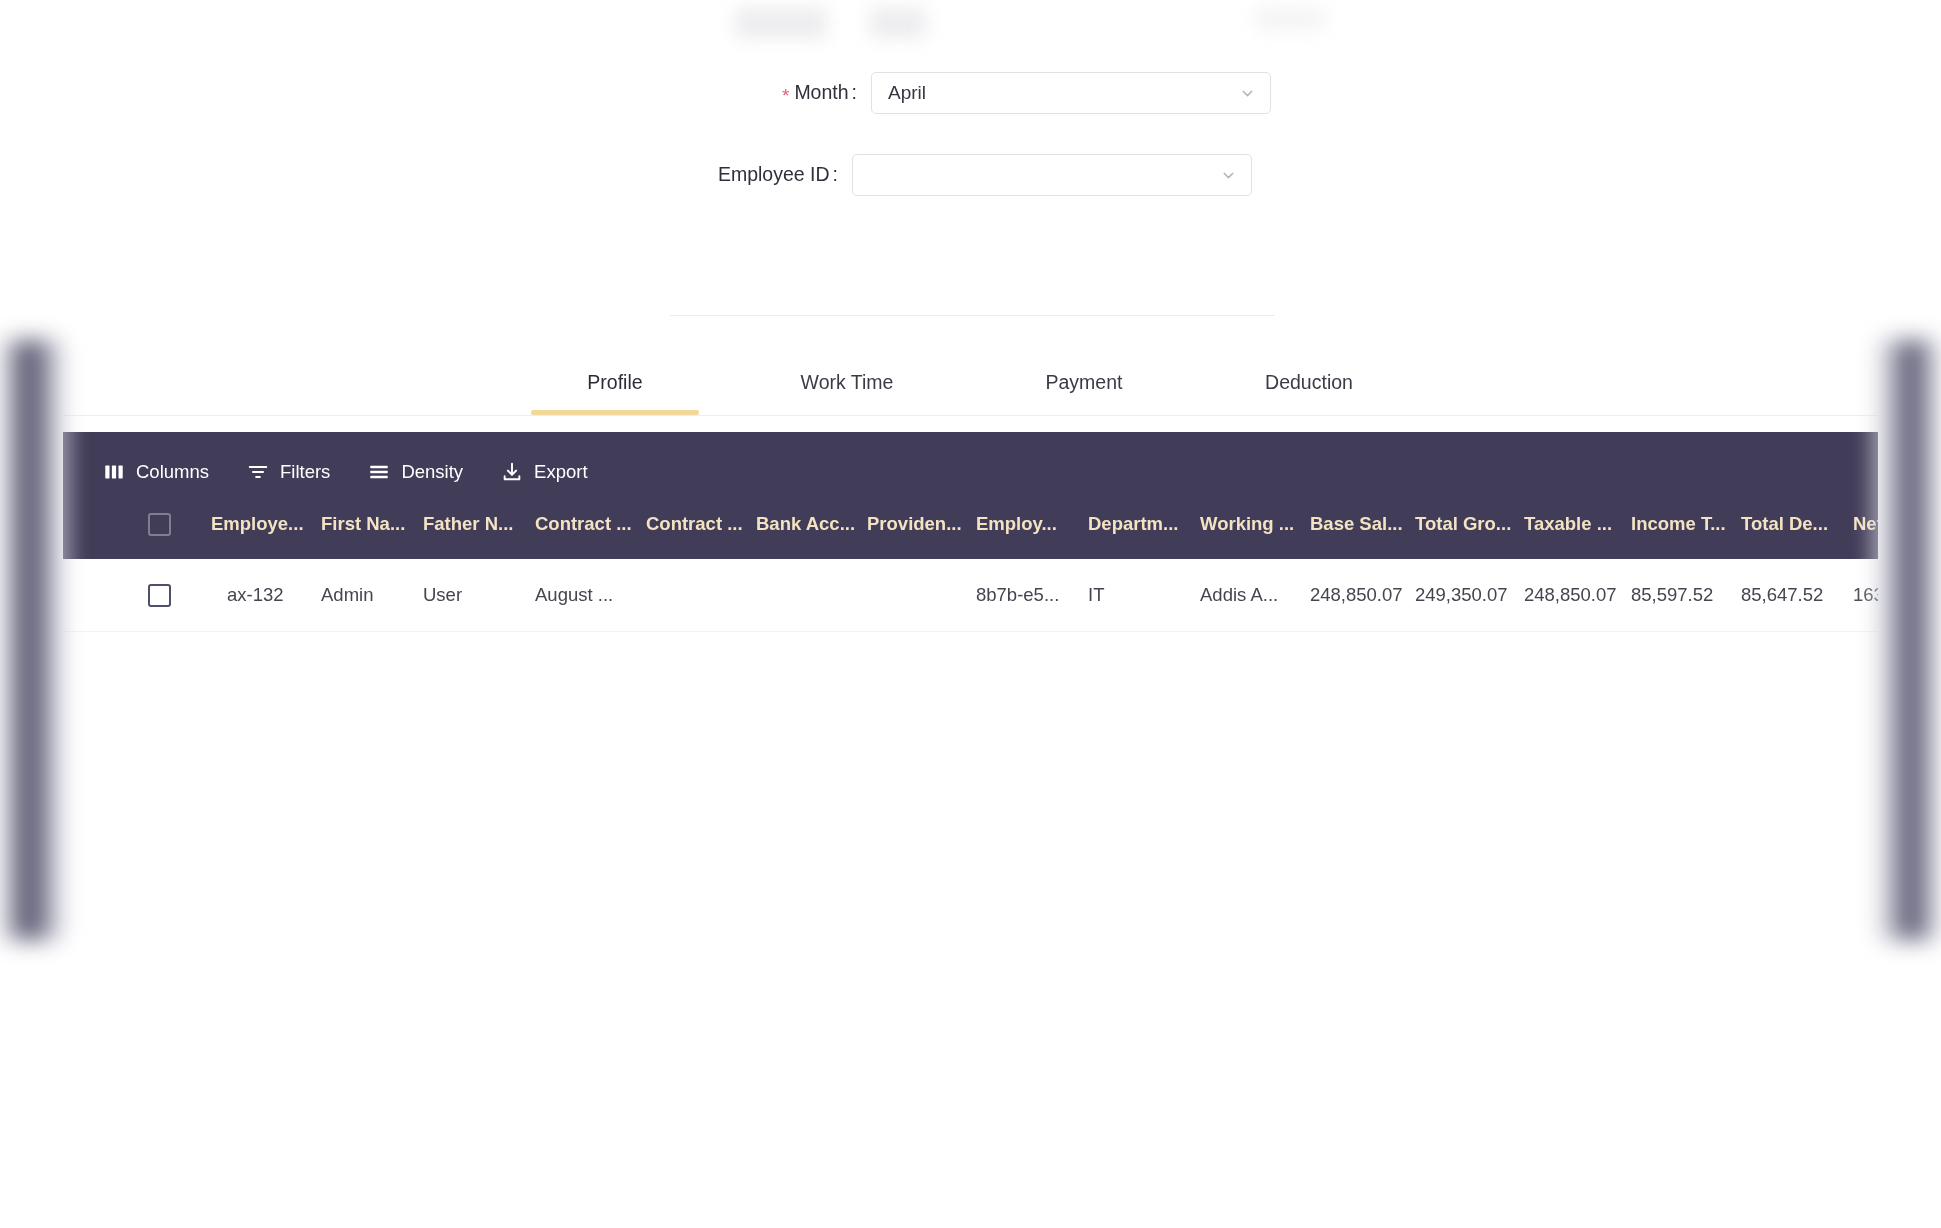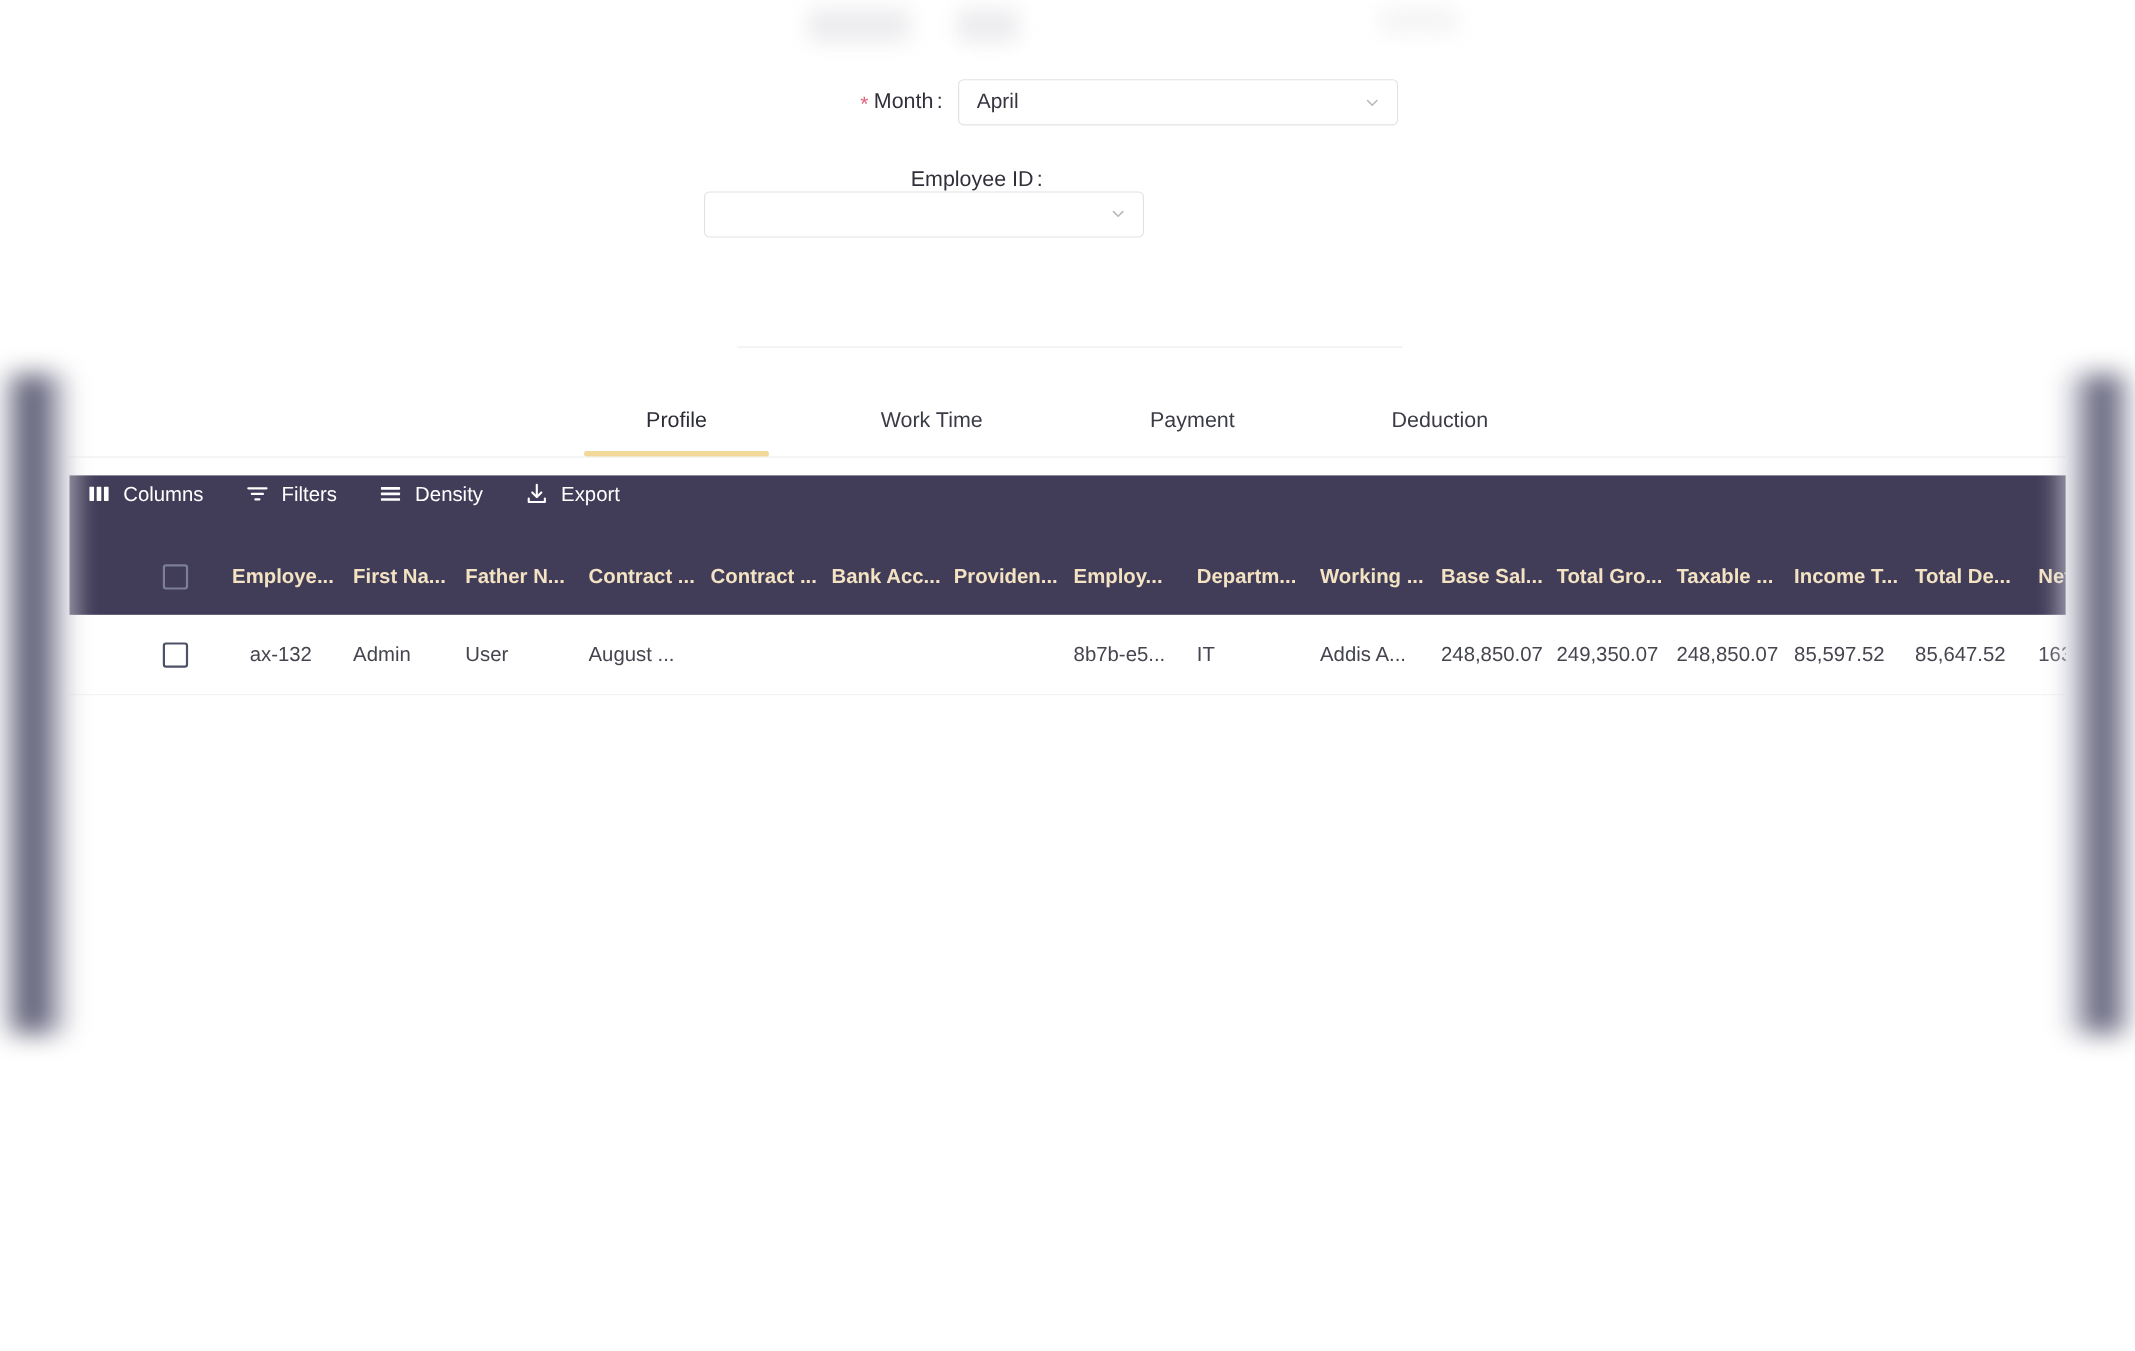--- a/index.html
+++ b/index.html
@@ -80,21 +80,21 @@
     right: 0;
     height: 315px;
     z-index: 5;
   }
   .form-row {
     position: absolute;
     display: flex;
     align-items: center;
   }
   .form-row.month { top: 72px; left: 627px; }
-  .form-row.empid { top: 154px; left: 640px; flex-direction: column; }
+  .form-row.empid { top: 154px; left: 608px; }
 
   .field-label {
     width: 230px;
     text-align: right;
     padding-right: 14px;
     font-size: 19.5px;
     color: #2f3039;
     line-height: 1;
     white-space: nowrap;
   }
@@ -211,22 +211,22 @@
   }
   .grid-header-block {
     background: #413d59;
     height: 127px;
     position: relative;
     overflow: hidden;
   }
   .toolbar {
     height: 57px;
     display: flex;
-    align-items: flex-start;
-    padding-left: 4px;
+    align-items: flex-end;
+    padding-left: 28px;
     gap: 0px;
   }
   .tb-btn {
     display: flex;
     align-items: center;
     gap: 11px;
     padding: 6px 12px;
     color: #ffffff;
     font-size: 18.5px;
     cursor: pointer;

